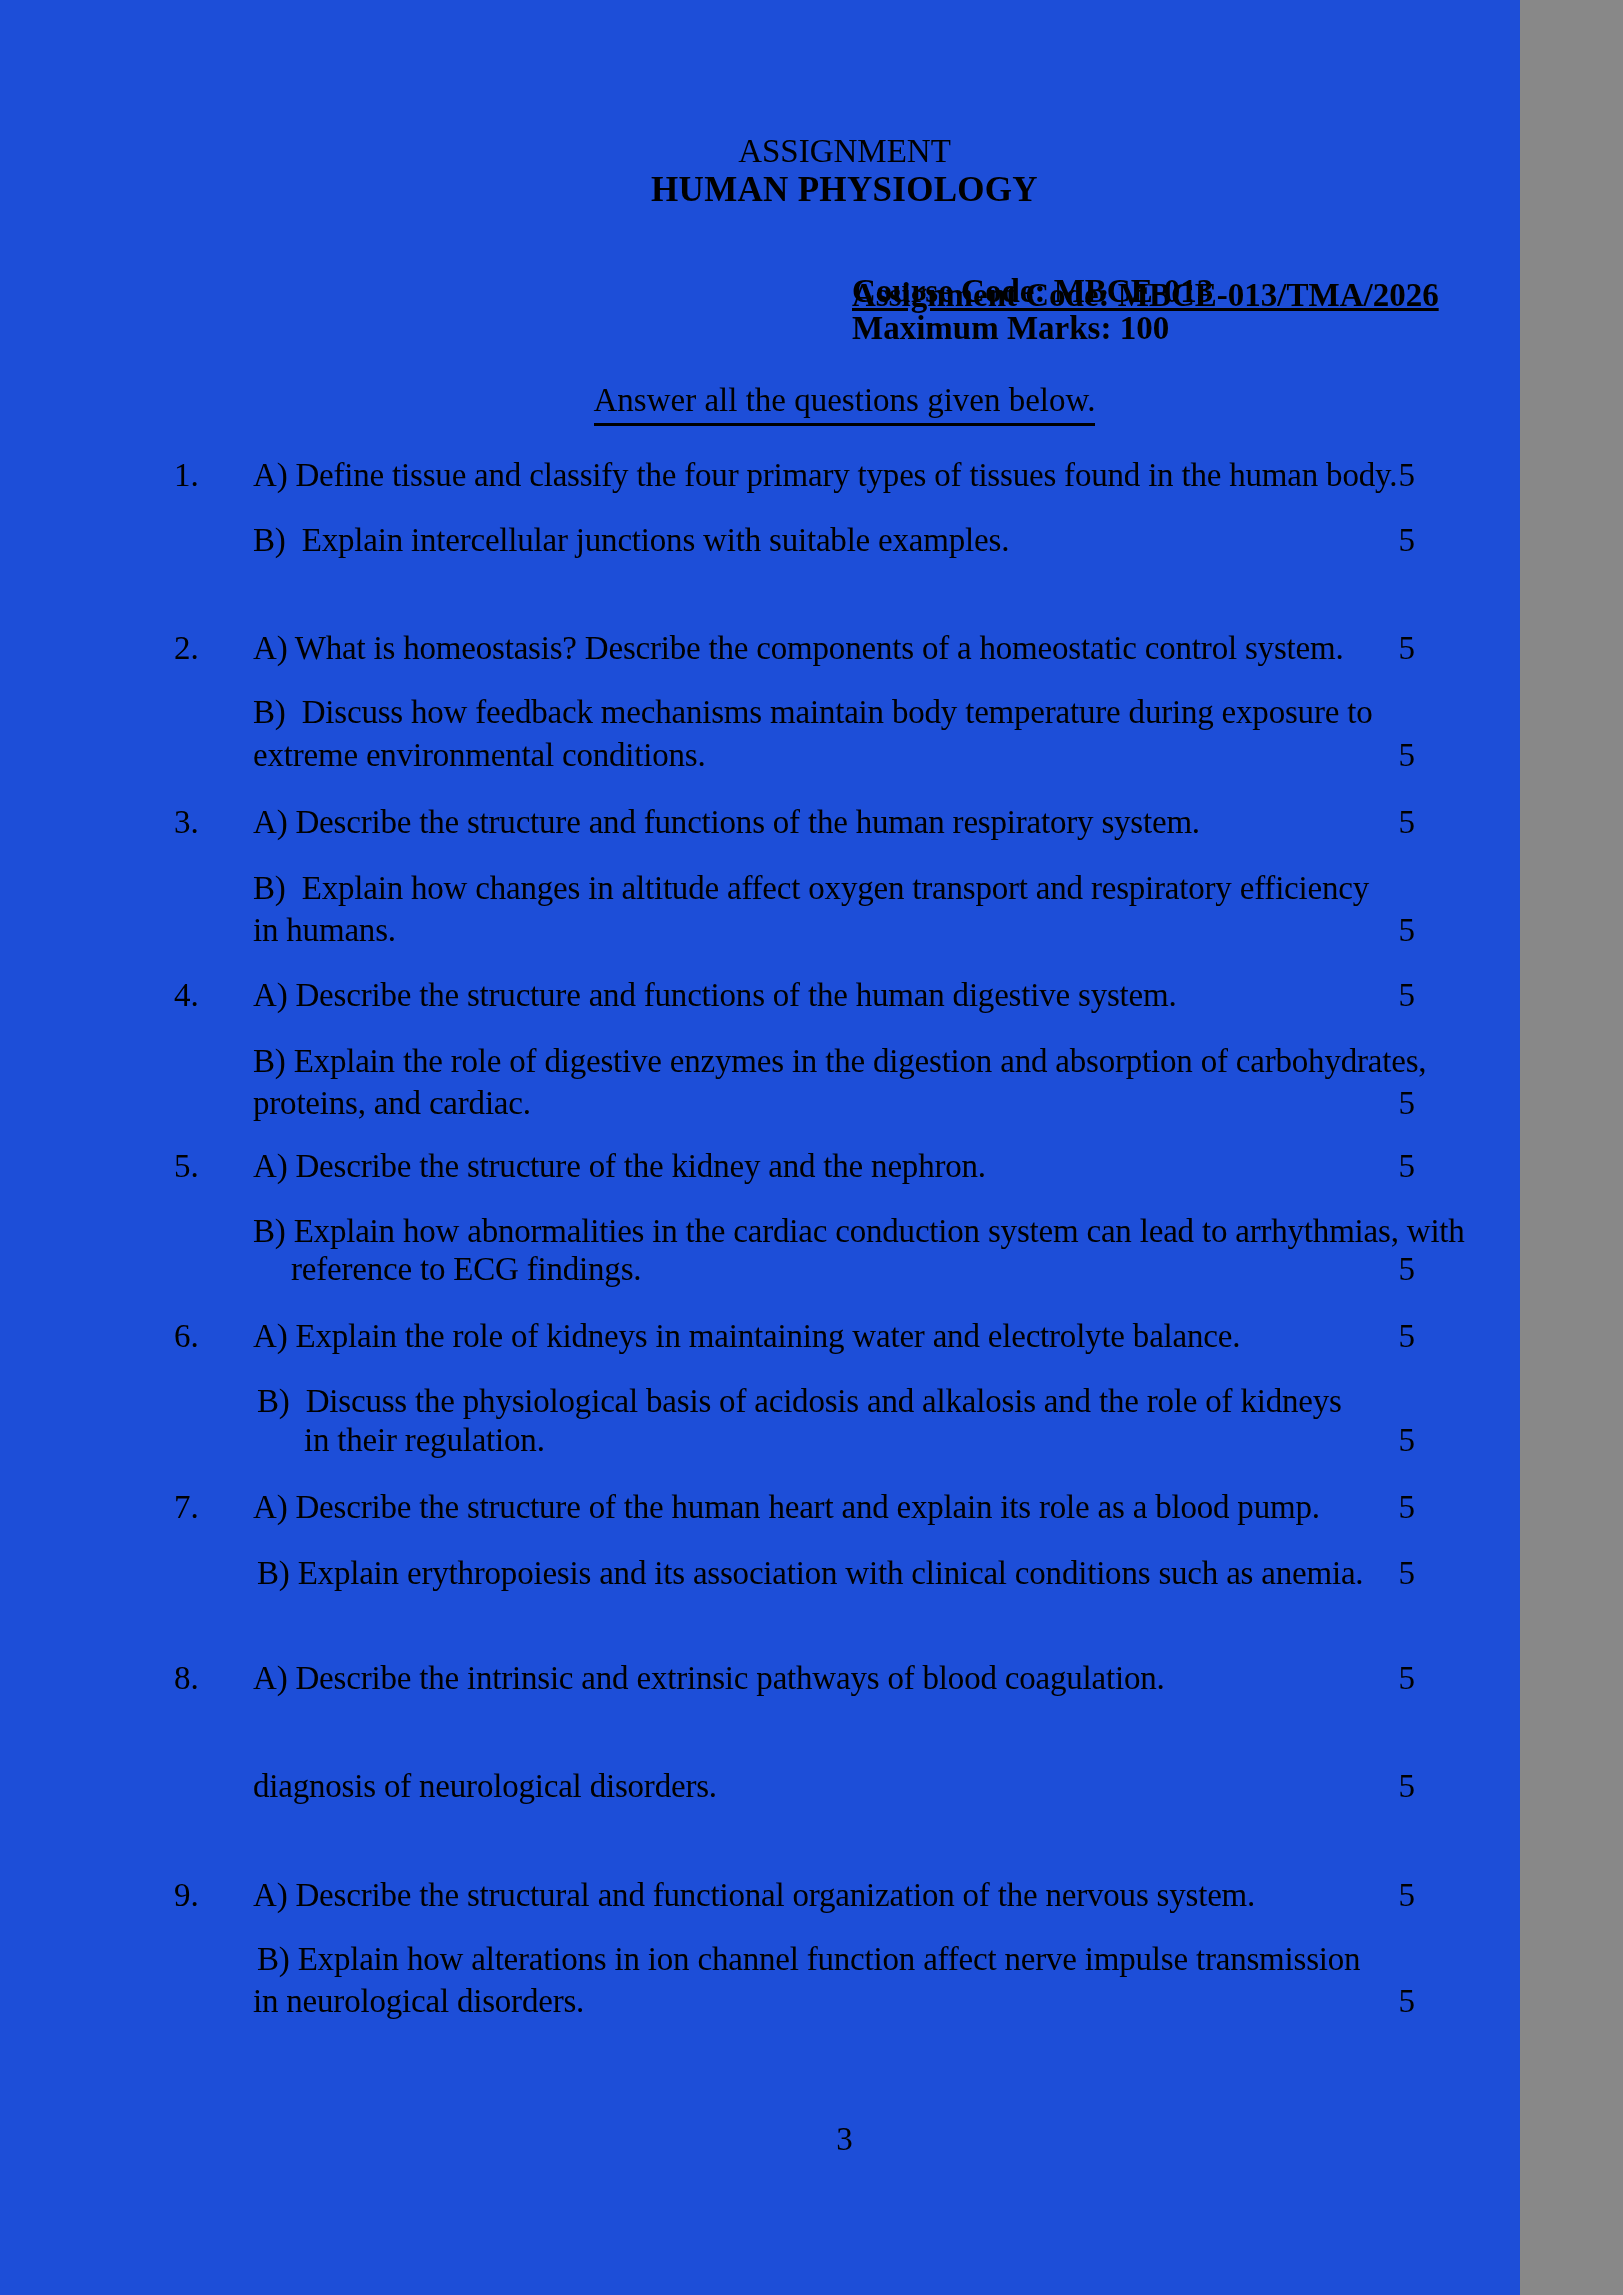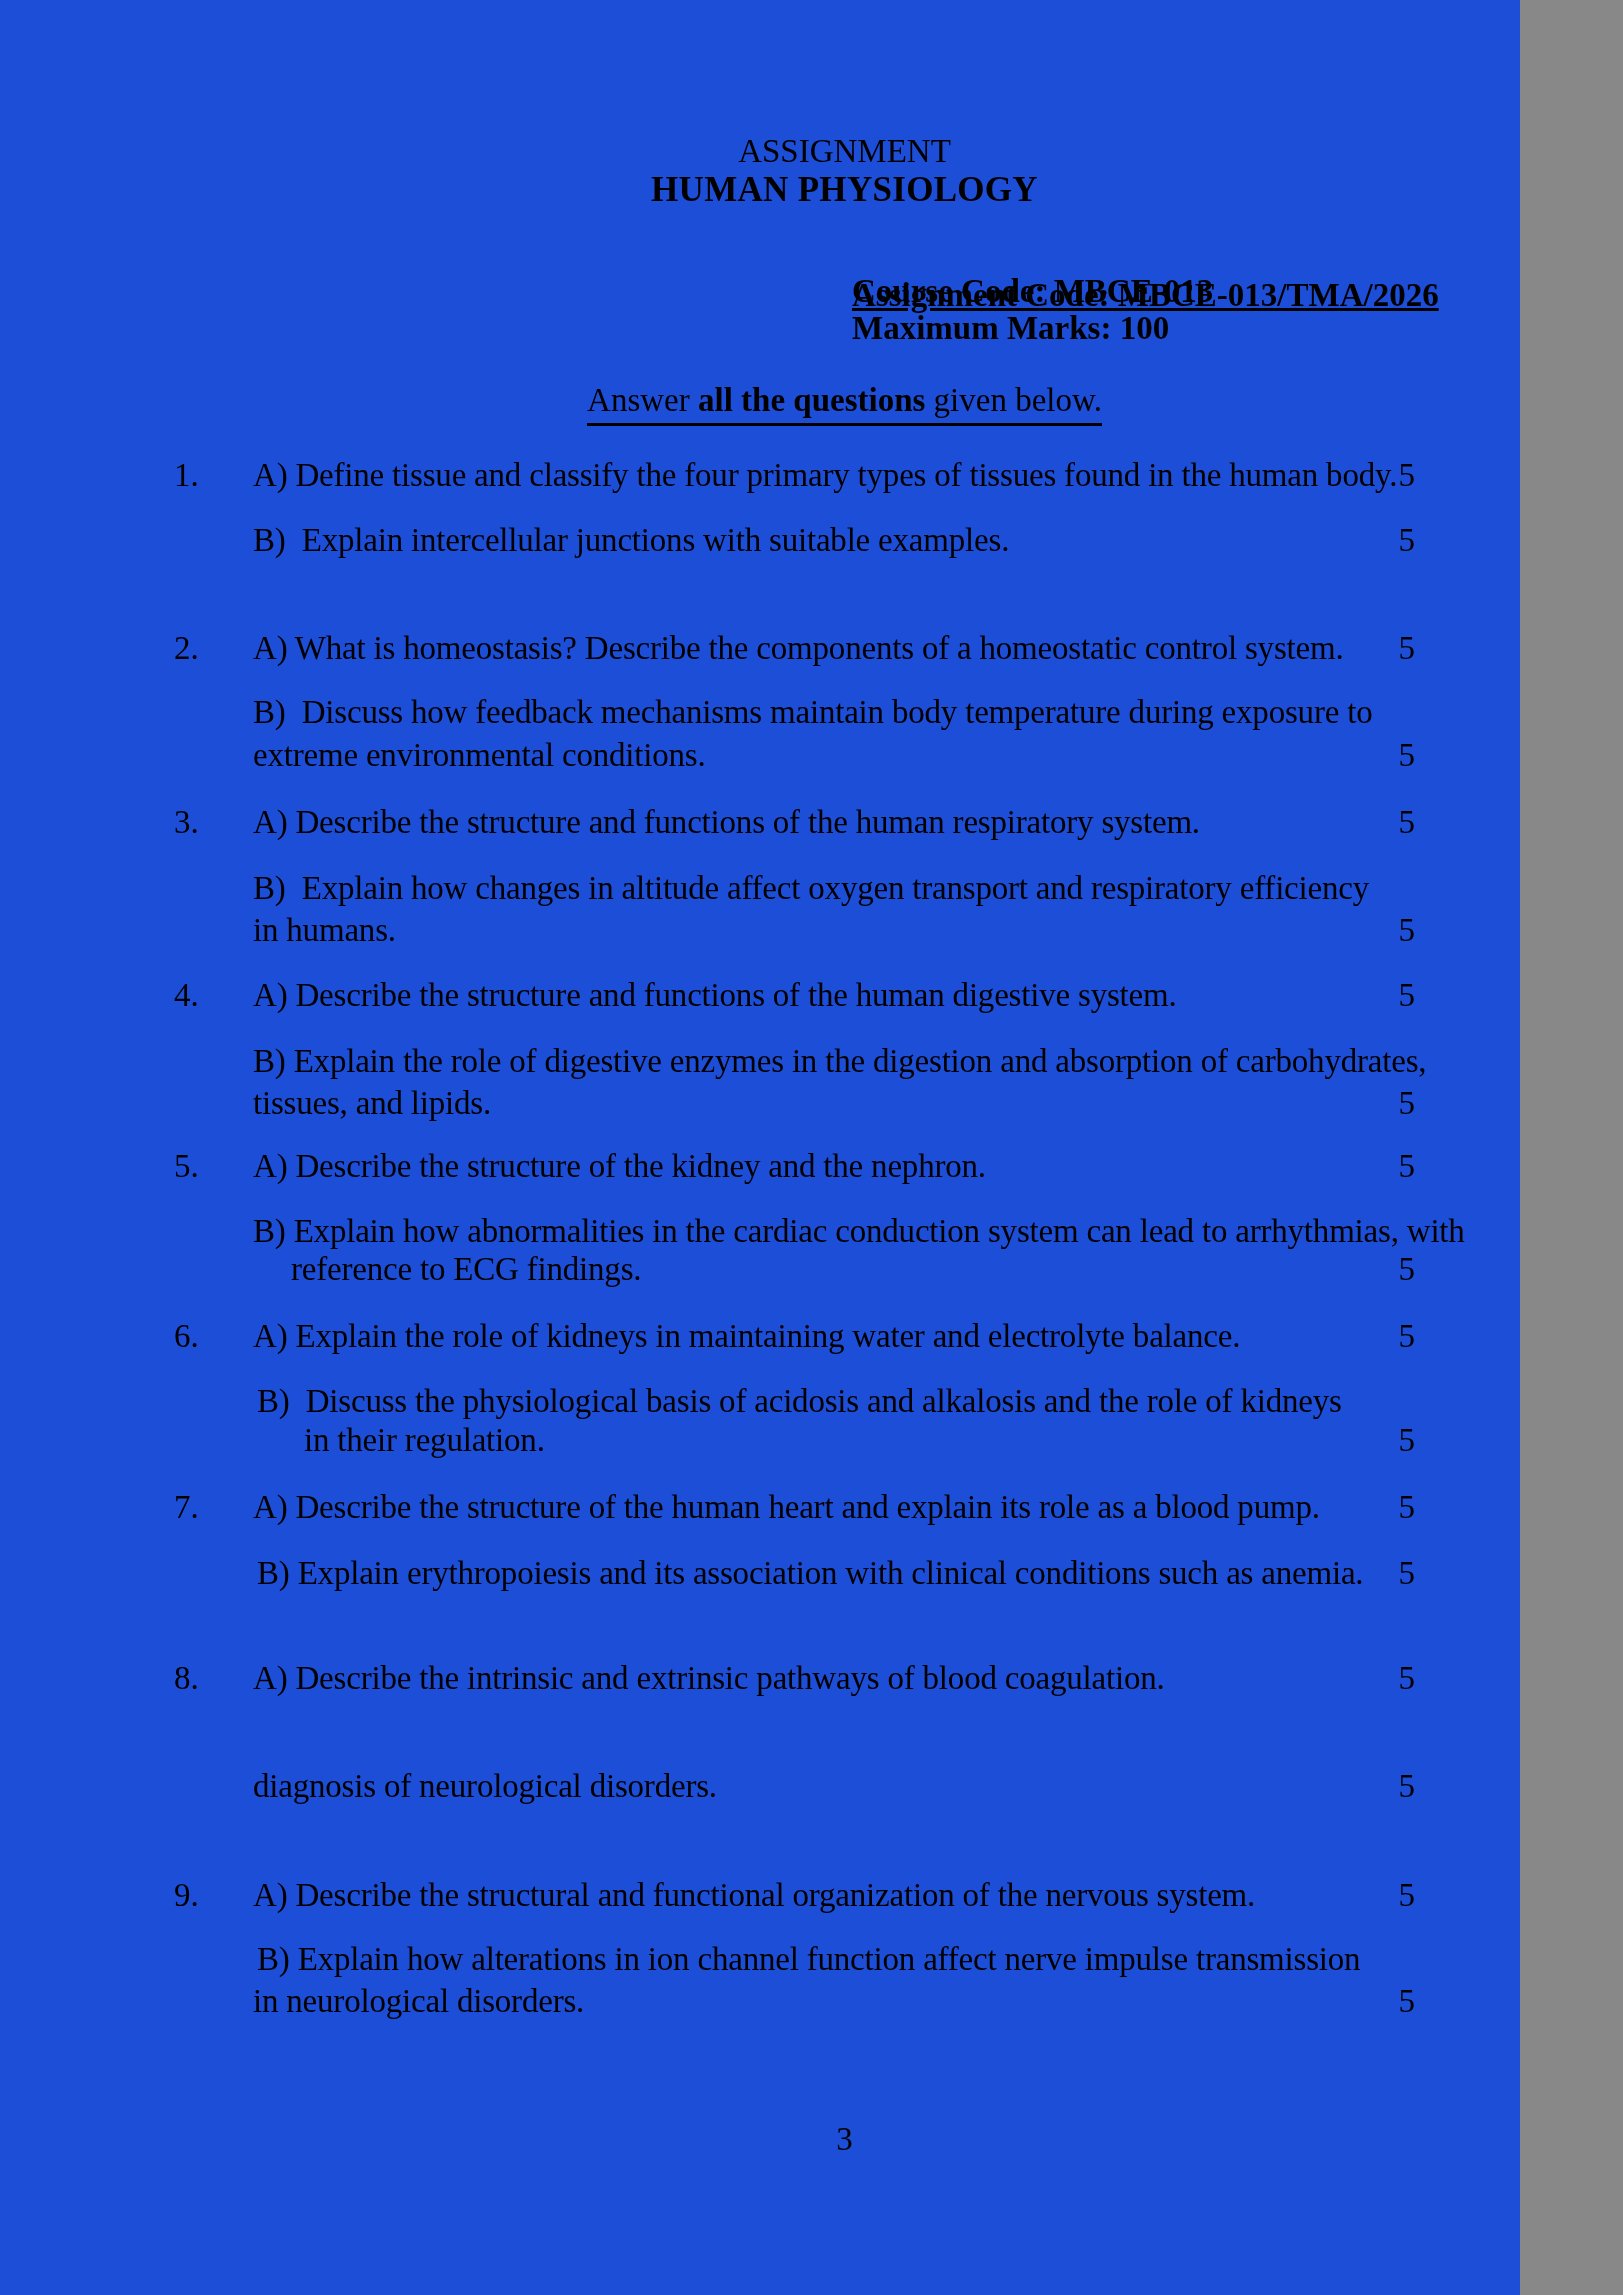--- a/index.html
+++ b/index.html
@@ -15,21 +15,21 @@
   .abs{position:absolute;left:0;}
   .centerband{width:1689px;text-align:center;}
   .t-assignment{top:135px;font-size:33px;line-height:1;}
   .t-course{top:172px;font-size:35px;line-height:1;font-weight:bold;letter-spacing:0.3px;}
   .metaline{left:852px;font-size:33px;line-height:1;font-weight:bold;white-space:pre;}
   .m1{top:247px;margin-top:28px;}
   .m2{top:279px;text-decoration:underline;}
   .m3{top:312px;}
   .instr{top:384px;font-size:33px;line-height:1;}
   .instr .u{border-bottom:3.3px solid #000;padding-bottom:4.6px;}
-  .instr .b{font-weight:bold;}
+  .instr .b{font-weight:normal;}
   .qline{position:absolute;left:0;width:100%;height:42px;font-size:33px;line-height:1;}
   .qline .num{position:absolute;left:174px;white-space:pre;}
   .qline .txt{position:absolute;white-space:pre;letter-spacing:-0.2px;}
   .qline .marks{position:absolute;left:1350px;width:65px;text-align:right;}
   .pageno{top:2123px;font-size:33px;line-height:1;}
 </style>
 </head>
 <body>
 
 <div class="page">
@@ -83,21 +83,21 @@
 
   <div class="qline" style="top:979px">
     <span class="num">4.</span>
     <span class="txt" style="left:253px">A) Describe the structure and functions of the human digestive system.</span>
     <span class="marks">5</span>
   </div>
   <div class="qline" style="top:1045px">
     <span class="txt" style="left:253px">B) Explain the role of digestive enzymes in the digestion and absorption of carbohydrates,</span>
   </div>
   <div class="qline" style="top:1087px">
-    <span class="txt" style="left:253px">tissues, and lipids.</span>
+    <span class="txt" style="left:253px">proteins, and cardiac.</span>
     <span class="marks">5</span>
   </div>
 
   <div class="qline" style="top:1150px">
     <span class="num">5.</span>
     <span class="txt" style="left:253px">A) Describe the structure of the kidney and the nephron.</span>
     <span class="marks">5</span>
   </div>
   <div class="qline" style="top:1215px">
     <span class="txt" style="left:253px">B) Explain how abnormalities in the cardiac conduction system can lead to arrhythmias, with</span>

